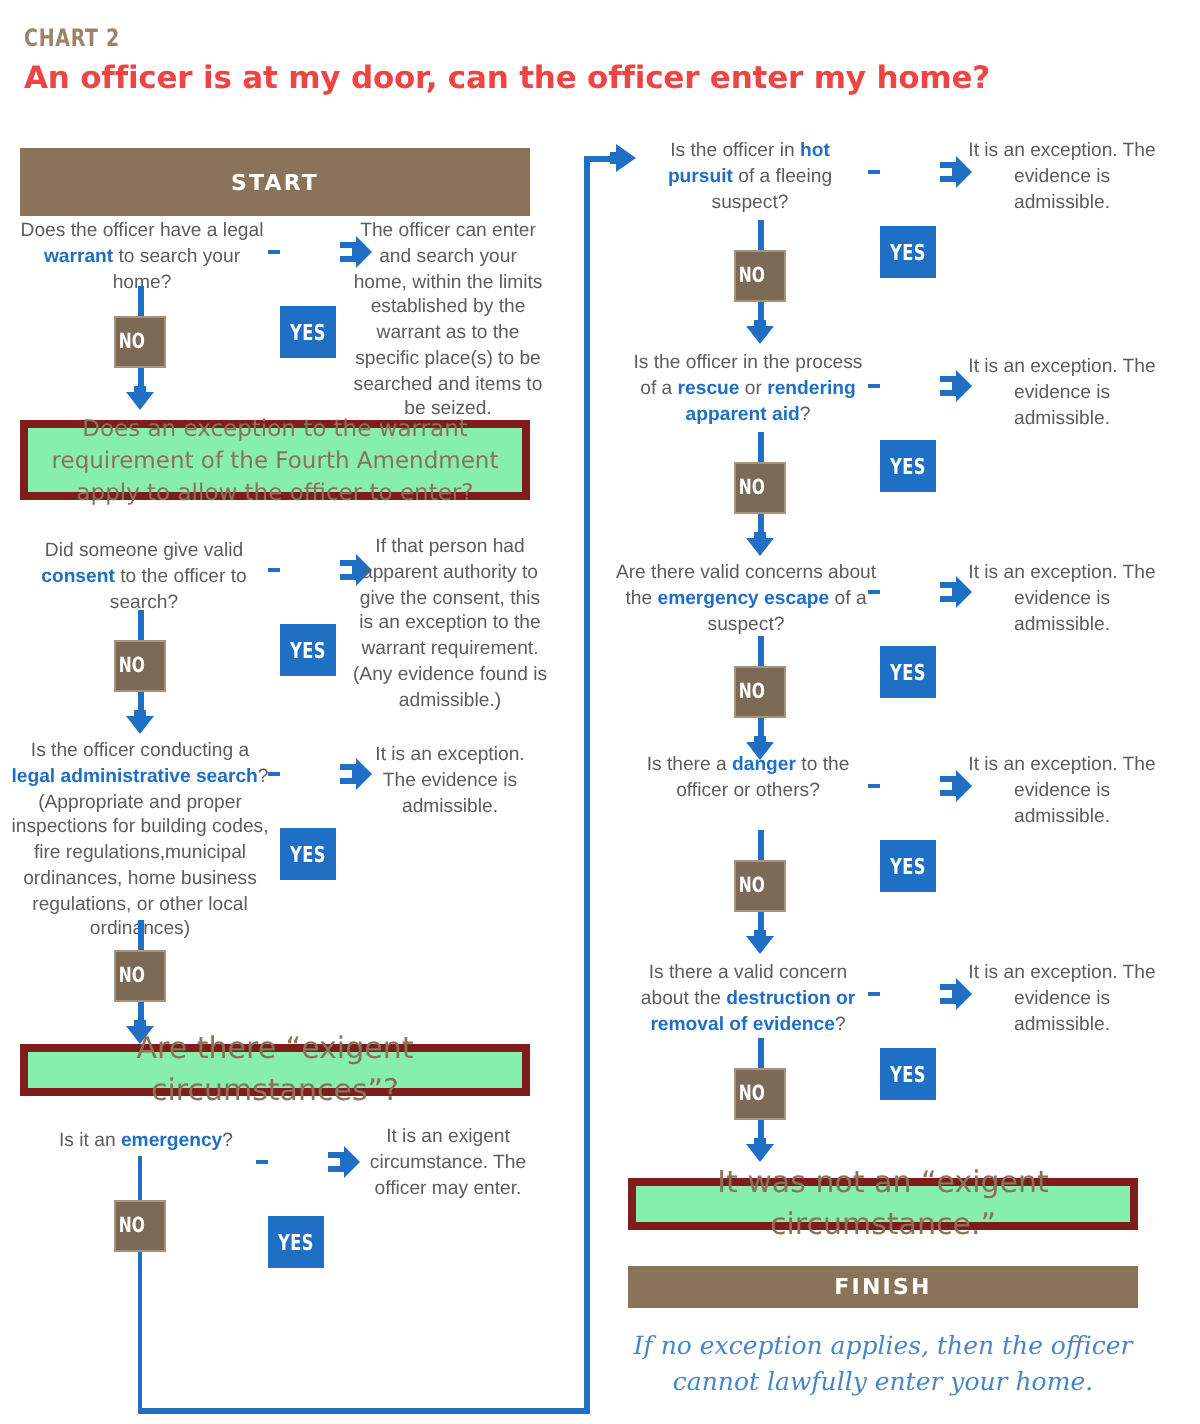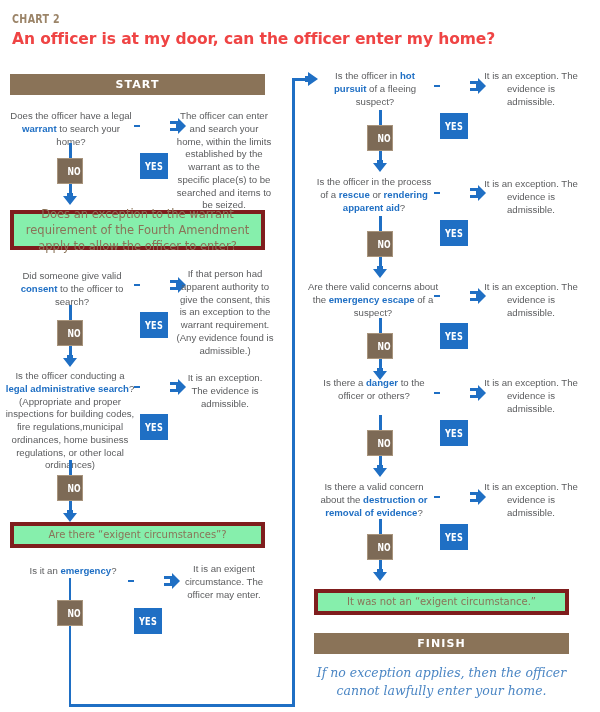--- a/index.html
+++ b/index.html
@@ -70,21 +70,21 @@
     display: flex;
     align-items: center;
     justify-content: center;
     text-align: center;
     color: #8a7358;
     font-family: "DejaVu Sans", "Liberation Sans", sans-serif;
     font-size: 11.5px;
     line-height: 1.42;
     padding: 4px 10px;
   }
-  .outline-box.small { font-size: 10px; }
+  .outline-box.small { font-size: 15px; }
 
   
   .qtext, .atext {
     position: absolute;
     box-sizing: border-box;
     text-align: center;
     font-size: 9.6px;
     line-height: 1.33;
     color: #5b5c5e;
   }
@@ -144,21 +144,21 @@
   .noarrow .box {
     position: absolute;
     left: 2px;
     width: 26px; height: 26px;
     background: #7d6a56;
     border: 1px solid #a8947c;
     box-sizing: border-box;
     color: #ffffff;
     display: flex;
     align-items: center;
-    justify-content: flex-end;
+    justify-content: flex-start;
     font-family: "DejaVu Sans Condensed", "Liberation Sans Narrow", "Liberation Sans", sans-serif;
     font-weight: bold;
     font-size: 10.5px;
   }
   .noarrow .box span { transform: scaleX(0.82); display: block; }
 
   
   .vline, .hline {
     position: absolute;
     background: #1f6fc4;
@@ -182,21 +182,21 @@
   }
 </style>
 </head>
 <body>
 
 <div class="stage">
 
   <div class="chart-label">CHART 2</div>
   <div class="chart-title">An officer is at my door, can the officer enter my home?</div>
 
-  <div class="banner" style="left:10px; top:74px; width:255px; height:21px;">START</div>
+  <div class="banner" style="left:10px; top:74px; width:255px; height:34px;">START</div>
 
   <div class="qtext" style="left:10px; top:110px; width:122px;">
     <span>Does the officer have a legal </span><span class="hl">warrant</span><span> to search your home?</span>
   </div>
   <div class="yes" style="left:134px; top:113px;">
     <div class="stub"></div>
     <div class="box">
         <span>YES</span>
       </div>
     <svg class="arr" viewBox="0 0 18 18">

